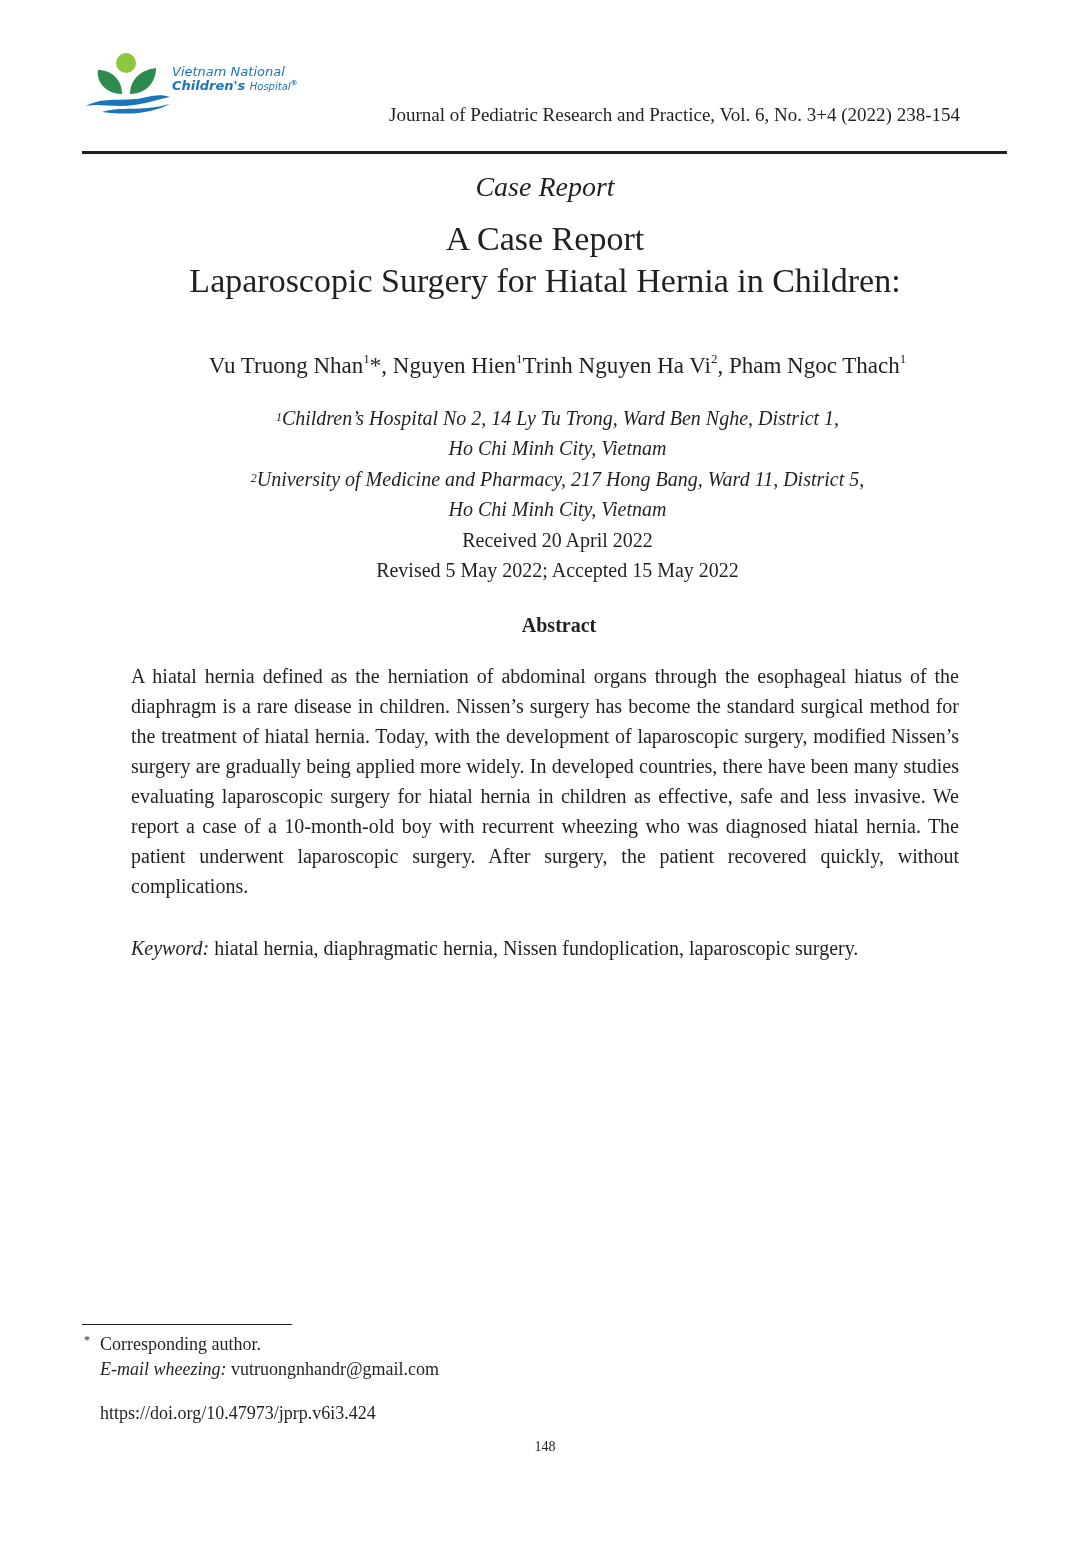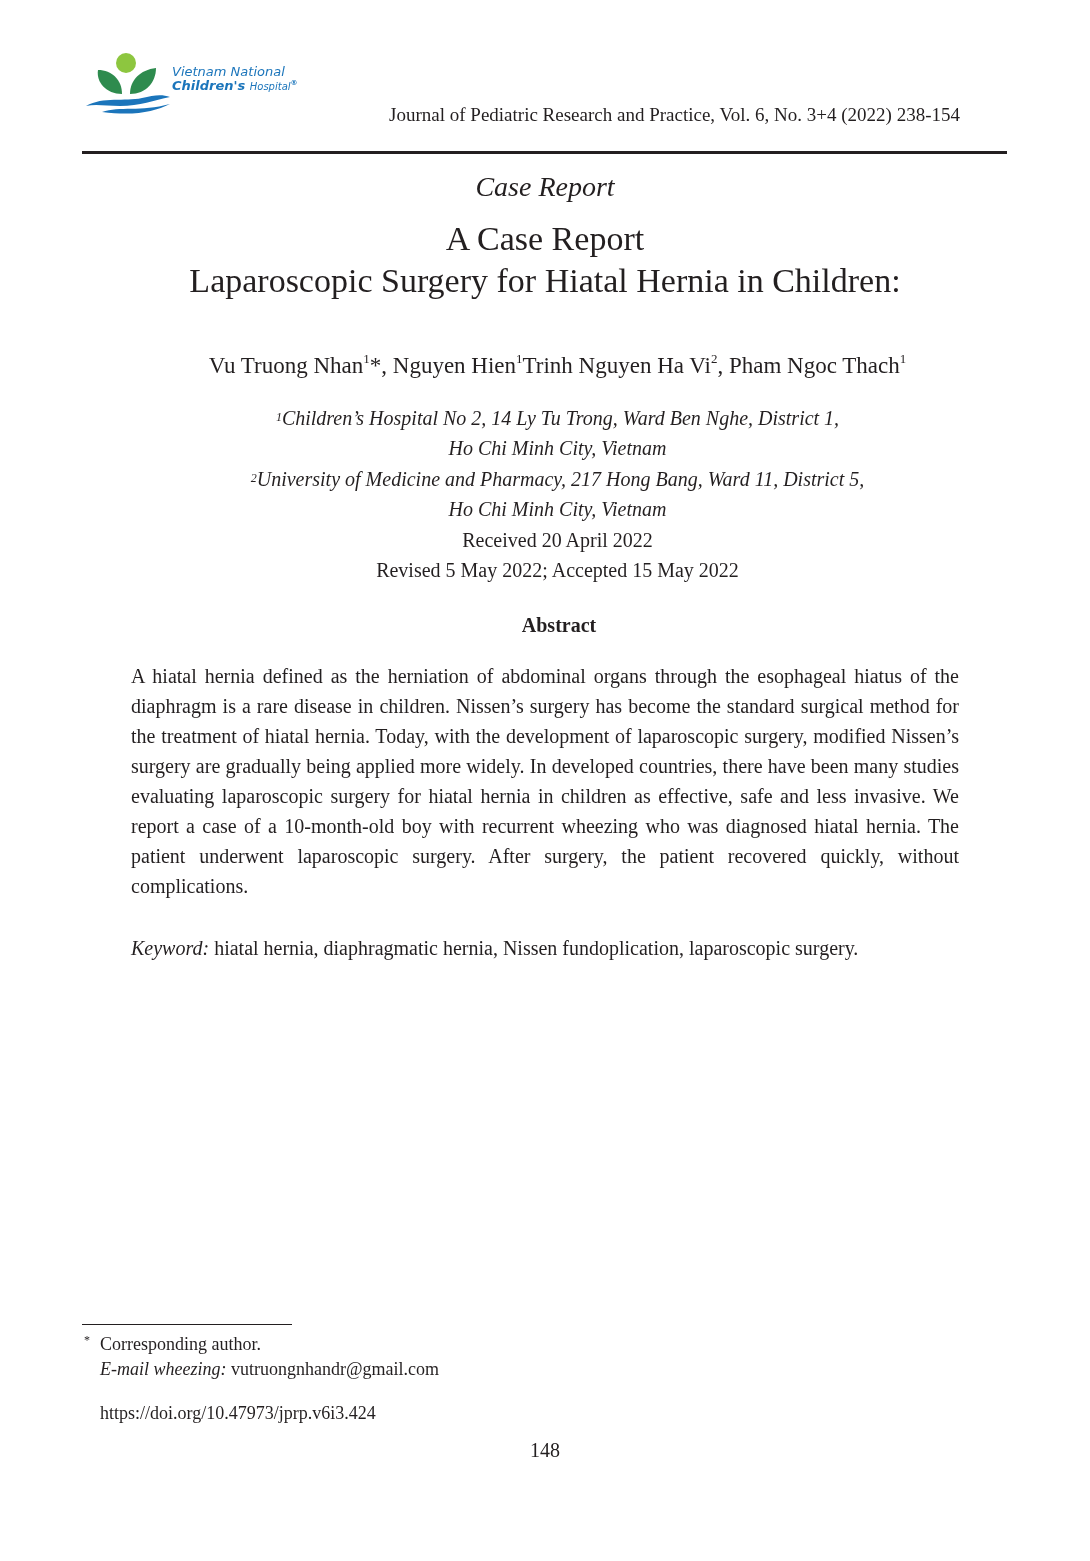--- a/index.html
+++ b/index.html
@@ -23,21 +23,21 @@
   #abstract-heading { left: 0; width: 1118px; top: 614px; text-align: center; font-size: 20px; font-weight: bold; }
   #abstract-body { left: 131px; width: 828px; top: 661px; font-size: 20px; line-height: 30px; text-align: justify; }
   #keywords { left: 131px; width: 840px; top: 900px; font-size: 20px; white-space: nowrap; margin-top: 37px; }
   #keywords .it { font-style: italic; }
   #footnote-rule { left: 82px; top: 1324px; width: 210px; height: 1px; background: #231f20; }
   #fn-star { left: 84px; top: 1333px; font-size: 12px; }
   #fn-line1 { left: 100px; top: 1334px; font-size: 18px; }
   #fn-line2 { left: 100px; top: 1359px; font-size: 18px; }
   #fn-line2 .it { font-style: italic; }
   #doi { left: 100px; top: 1403px; font-size: 18px; }
-  #page-number { left: 0; width: 1090px; top: 1439px; text-align: center; font-size: 20px; }
+  #page-number { left: 0; width: 1090px; top: 1439px; text-align: center; font-size: 14px; }
 </style>
 </head>
 <body>
 
 <div id="logo" class="abs">
   <svg width="90" height="70" viewBox="0 0 90 70">
     <circle cx="42" cy="13" r="10" fill="#8dc63f"></circle>
     <path d="M38 44 C 22 44, 12 32, 14 20 C 28 20, 38 30, 38 44 Z" fill="#2e8b4e"></path>
     <path d="M46 44 C 62 44, 72 32, 72 18 C 56 20, 46 30, 46 44 Z" fill="#2e8b4e"></path>
     <path d="M2 56 C 20 46, 40 52, 58 48 C 70 45, 78 44, 86 47 C 70 50, 56 56, 36 56 C 22 56, 12 54, 2 56 Z" fill="#1b75bb"></path>

